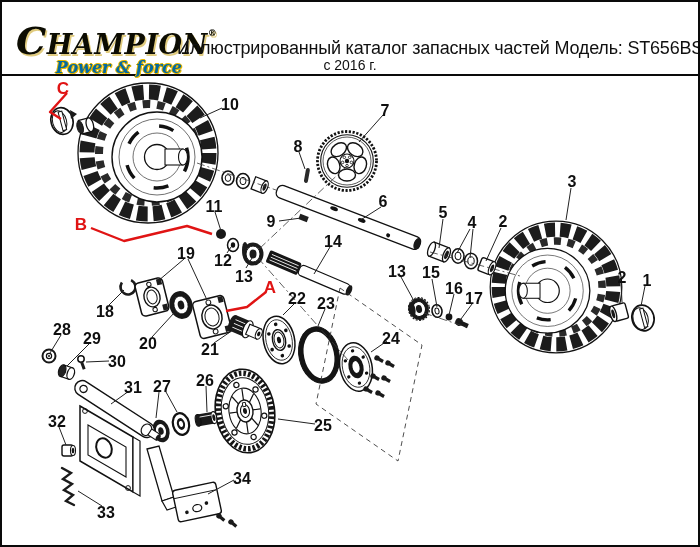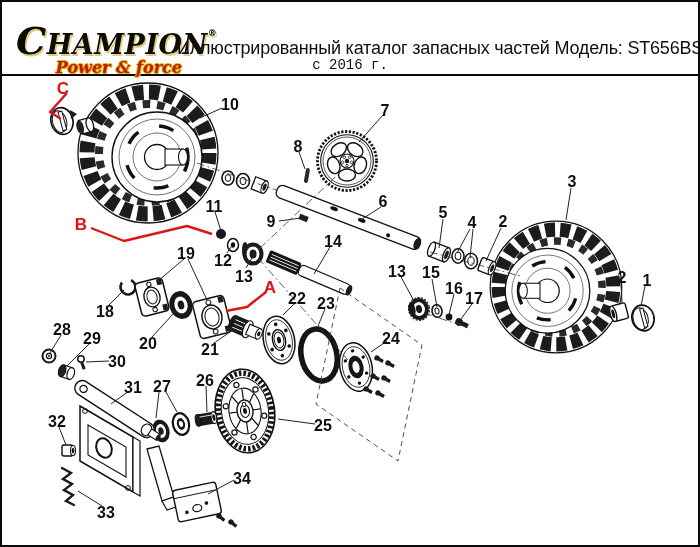--- a/index.html
+++ b/index.html
@@ -5,25 +5,25 @@
   html,body{margin:0;padding:0;background:#888;}
   .page{position:relative;width:700px;height:547px;box-sizing:border-box;
         border:2px solid #0a0a0a;background:#fff;overflow:hidden;
         font-family:"Liberation Sans",sans-serif;}
   .hdr{position:absolute;top:0;left:0;right:0;height:72px;border-bottom:2px solid #0a0a0a;background:#fff;}
   .logo{position:absolute;top:20px;left:14px;width:170px;}
   .brand{font:italic 700 27px "DejaVu Serif",serif;letter-spacing:.5px;color:#0c0c02;
          text-transform:uppercase;text-shadow:1.5px 1.5px 0 rgba(198,160,20,.55);line-height:1;}
   .brand::first-letter{font-size:38px;}
   .brand sup{font-size:9px;vertical-align:18px;}
-  .tagline{font:italic 700 16px "DejaVu Serif",serif;color:#b91c1c;text-align:right;margin-top:-2px;padding-right:4px;
+  .tagline{font:italic 700 16px "DejaVu Serif",serif;color:#0369a1;text-align:right;margin-top:-2px;padding-right:4px;
            text-shadow:1px 0 #e6b700,-1px 0 #e6b700,0 1px #e6b700,0 -1px #e6b700,1px 1px #e6b700;}
   .t1{position:absolute;left:175px;right:6px;top:36px;text-align:center;font-size:18px;
       letter-spacing:-.2px;color:#101010;white-space:nowrap;}
-  .t2{position:absolute;left:0;right:0;top:55px;text-align:center;font-size:14px;color:#101010;font-family:Liberation Mono, monospace;}
+  .t2{position:absolute;left:0;right:0;top:55px;text-align:center;font-size:14px;color:#101010;}
   svg.diag{position:absolute;top:72px;left:0;}
   .lbl{text-anchor:middle;font:700 16px "Liberation Sans",sans-serif;fill:#0f0f0f;}
   .lbl.red{fill:#e01414;font-size:17px;}
   .leader{fill:none;stroke:#222;stroke-width:1;}
   .redline{fill:none;stroke:#e01414;stroke-width:2.4;stroke-linejoin:round;}
   .axis{fill:none;stroke:#3a3a3a;stroke-width:.8;stroke-dasharray:8 3 2 3;}
   .dashbox{fill:none;stroke:#3a3a3a;stroke-width:.9;stroke-dasharray:5 4;}
   .ln{stroke:#111;fill:none;}
 </style>
 </head>

